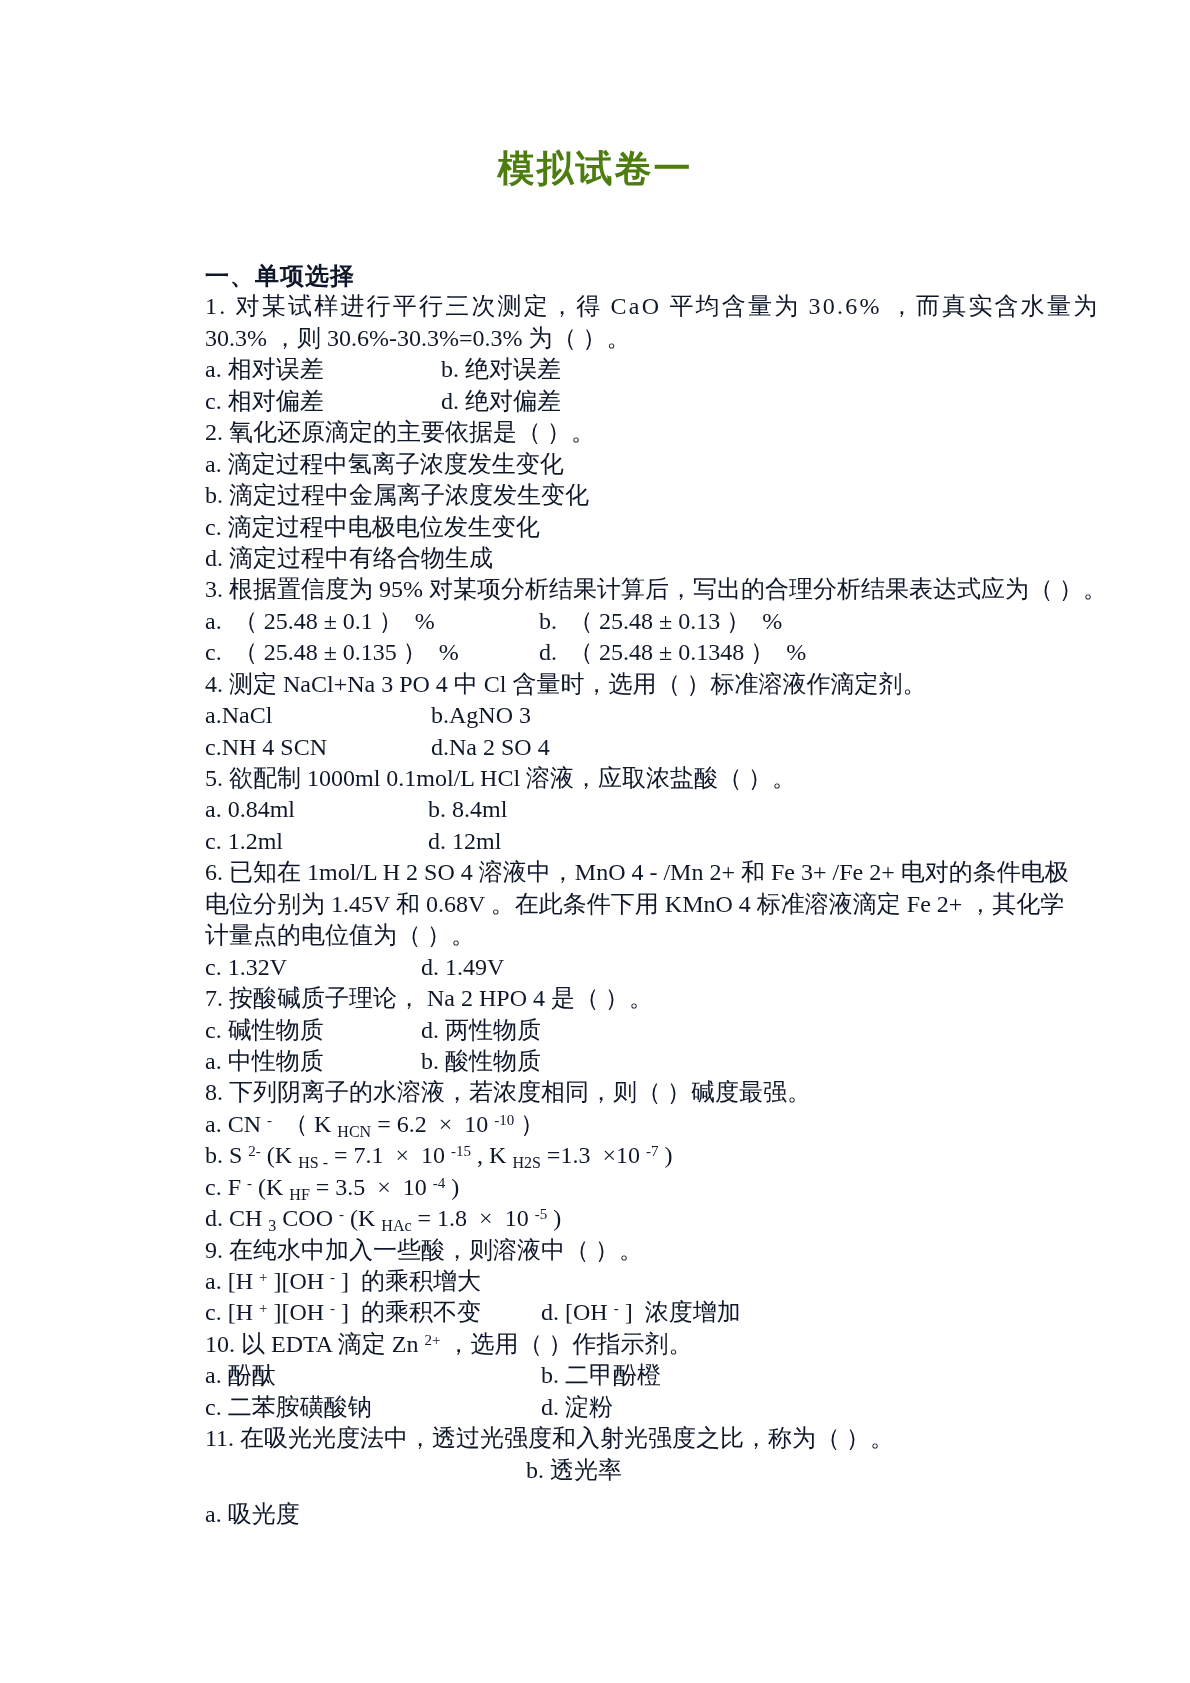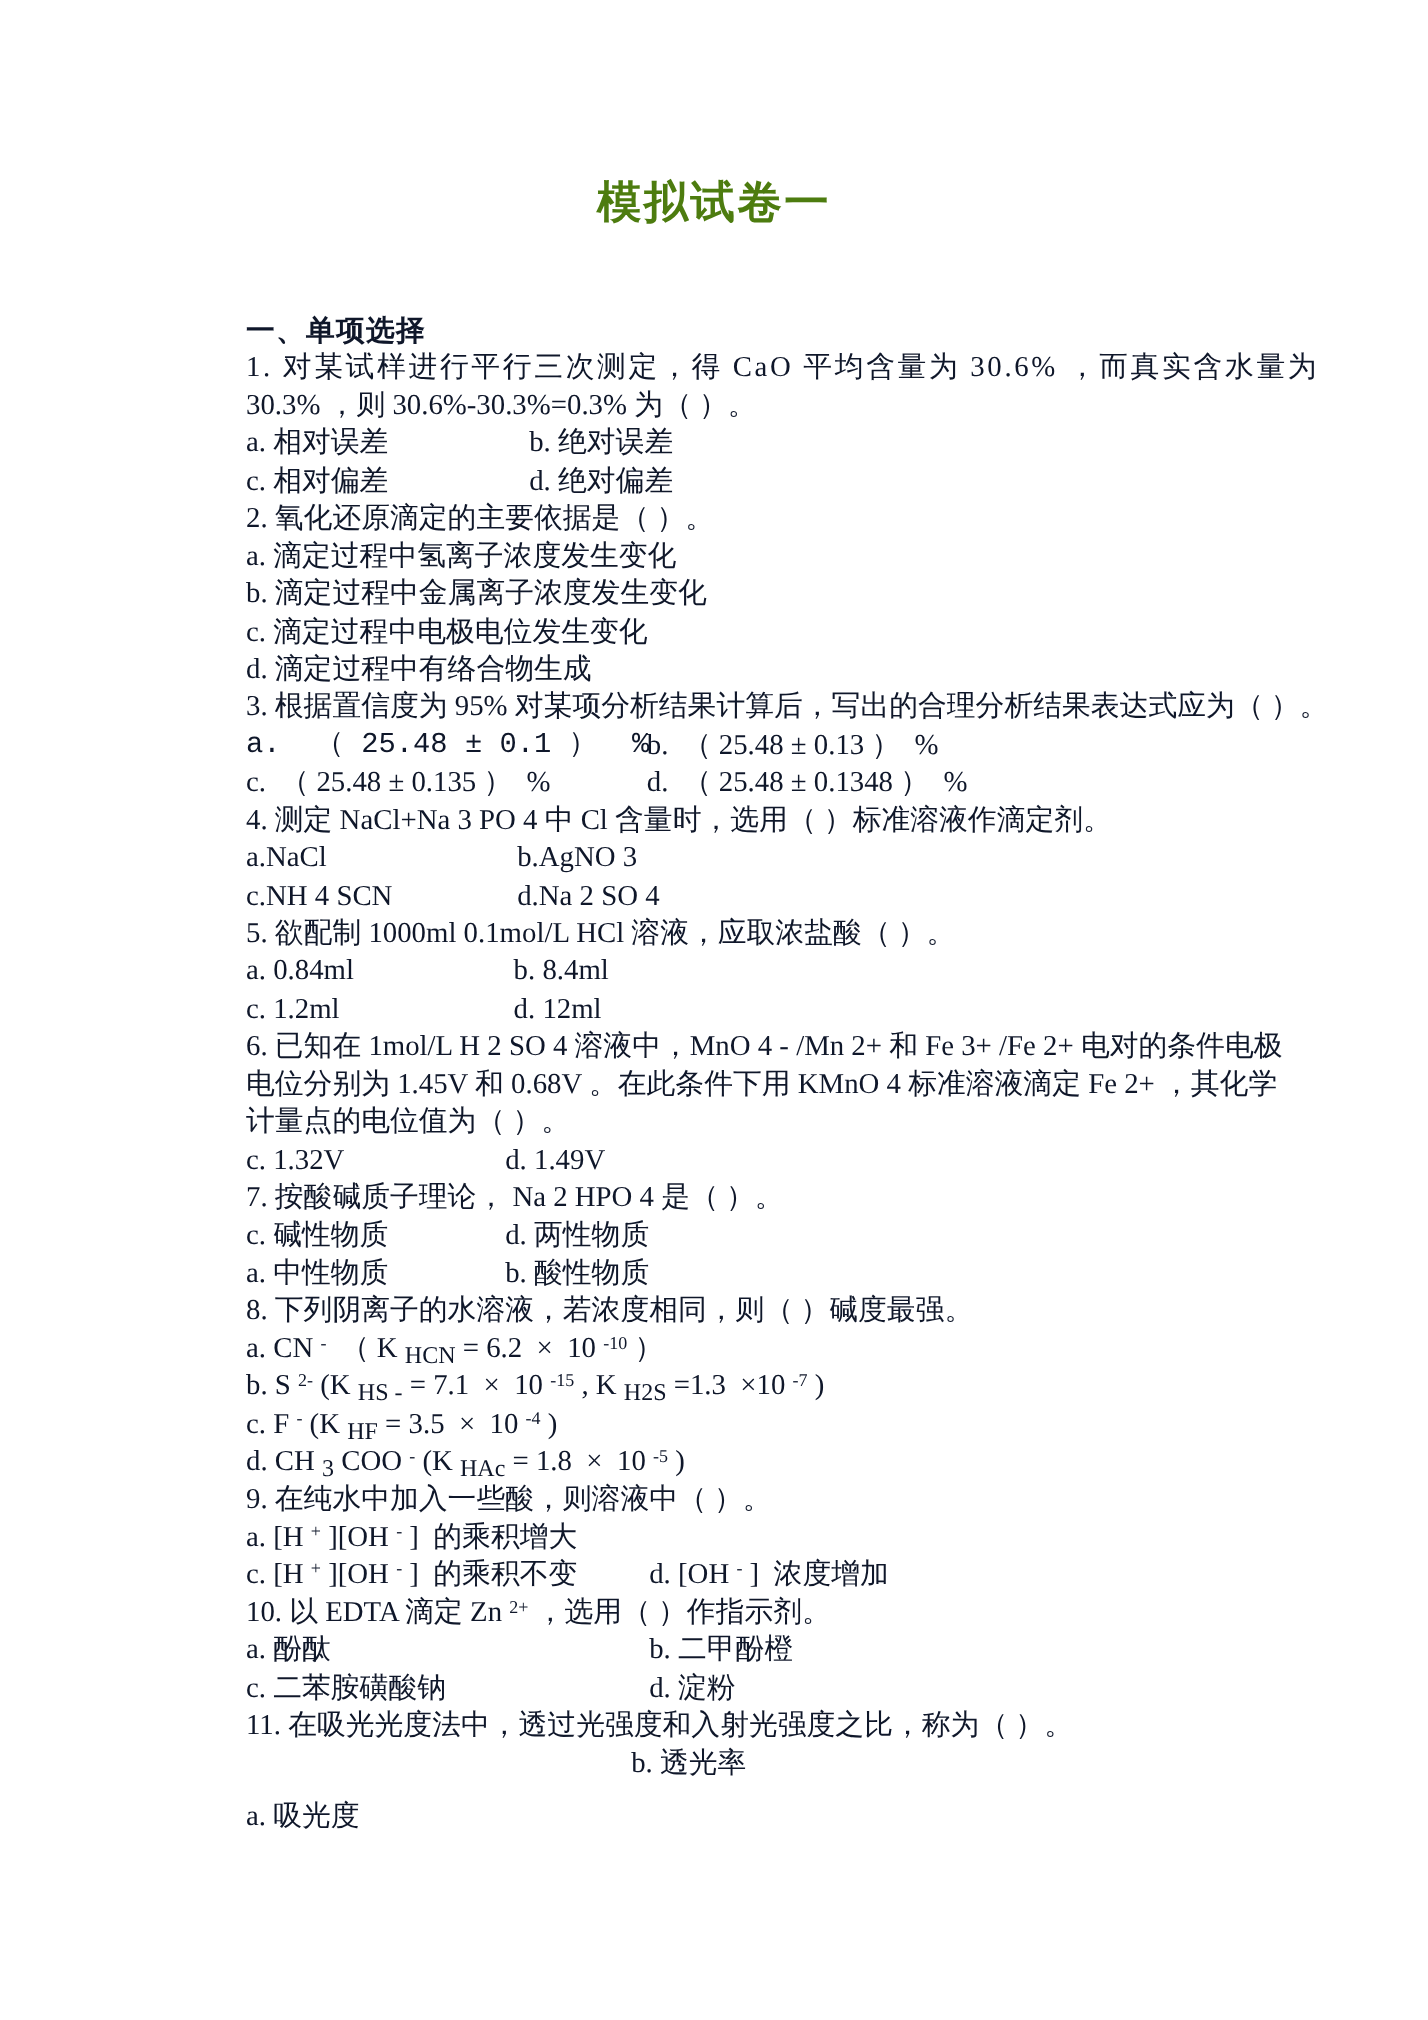--- a/index.html
+++ b/index.html
@@ -41,40 +41,40 @@
     font-weight: bold;
     font-family: "Liberation Sans", "DejaVu Sans", sans-serif;
     font-size: 24px;
     letter-spacing: 1px;
   }
   .line.spread { letter-spacing: 2.2px; }
   .line.pair { display: flex; gap: 36px; }
   .line.pair .c1 { flex: 0 0 auto; }
   .line.pair .c2 { flex: 0 0 auto; }
   sup { font-size: 15px; vertical-align: 7px; line-height: 0; }
-  sub { font-size: 20px; vertical-align: -5px; line-height: 0; }
+  sub { font-size: 16px; vertical-align: -5px; line-height: 0; }
 </style>
 </head>
 <body>
 
 <div class="page">
   <div class="doc-title">模拟试卷一</div>
   <div class="content" id="content">
       <div class="line heading">一、单项选择</div>
       <div class="line spread">1. 对某试样进行平行三次测定，得 CaO 平均含量为 30.6% ，而真实含水量为</div>
       <div class="line">30.3% ，则 30.6%-30.3%=0.3% 为（ ）。</div>
       <div class="line pair"><span class="c1" style="width: 200px;">a. 相对误差</span><span class="c2">b. 绝对误差</span></div>
       <div class="line pair"><span class="c1" style="width: 200px;">c. 相对偏差</span><span class="c2">d. 绝对偏差</span></div>
       <div class="line">2. 氧化还原滴定的主要依据是（ ）。</div>
       <div class="line">a. 滴定过程中氢离子浓度发生变化</div>
       <div class="line">b. 滴定过程中金属离子浓度发生变化</div>
       <div class="line">c. 滴定过程中电极电位发生变化</div>
       <div class="line">d. 滴定过程中有络合物生成</div>
       <div class="line">3. 根据置信度为 95% 对某项分析结果计算后，写出的合理分析结果表达式应为（ ）。</div>
-      <div class="line pair"><span class="c1" style="width: 298px; font-family: Liberation Mono, monospace;">a.  （ 25.48 ± 0.1 ）  %</span><span class="c2">b.  （ 25.48 ± 0.13 ）  %</span></div>
+      <div class="line pair"><span class="c1" style="width: 298px;">a.  （ 25.48 ± 0.1 ）  %</span><span class="c2">b.  （ 25.48 ± 0.13 ）  %</span></div>
       <div class="line pair"><span class="c1" style="width: 298px;">c.  （ 25.48 ± 0.135 ）  %</span><span class="c2">d.  （ 25.48 ± 0.1348 ）  %</span></div>
       <div class="line">4. 测定 NaCl+Na 3 PO 4 中 Cl 含量时，选用（ ）标准溶液作滴定剂。</div>
       <div class="line pair"><span class="c1" style="width: 190px;">a.NaCl</span><span class="c2">b.AgNO 3</span></div>
       <div class="line pair"><span class="c1" style="width: 190px;">c.NH 4 SCN</span><span class="c2">d.Na 2 SO 4</span></div>
       <div class="line">5. 欲配制 1000ml 0.1mol/L HCl 溶液，应取浓盐酸（ ）。</div>
       <div class="line pair"><span class="c1" style="width: 187px;">a. 0.84ml</span><span class="c2">b. 8.4ml</span></div>
       <div class="line pair"><span class="c1" style="width: 187px;">c. 1.2ml</span><span class="c2">d. 12ml</span></div>
       <div class="line">6. 已知在 1mol/L H 2 SO 4 溶液中，MnO 4 - /Mn 2+ 和 Fe 3+ /Fe 2+ 电对的条件电极</div>
       <div class="line">电位分别为 1.45V 和 0.68V 。在此条件下用 KMnO 4 标准溶液滴定 Fe 2+ ，其化学</div>
       <div class="line">计量点的电位值为（ ）。</div>

